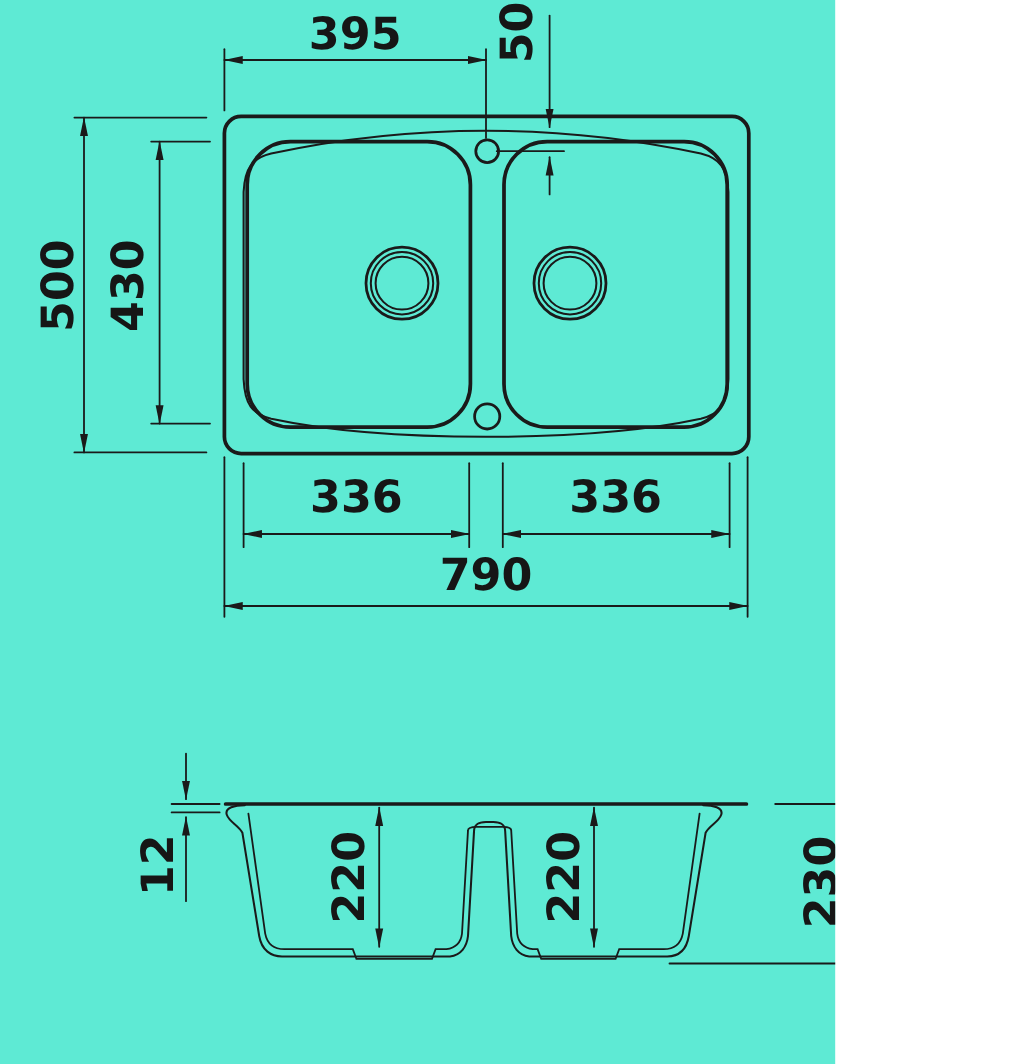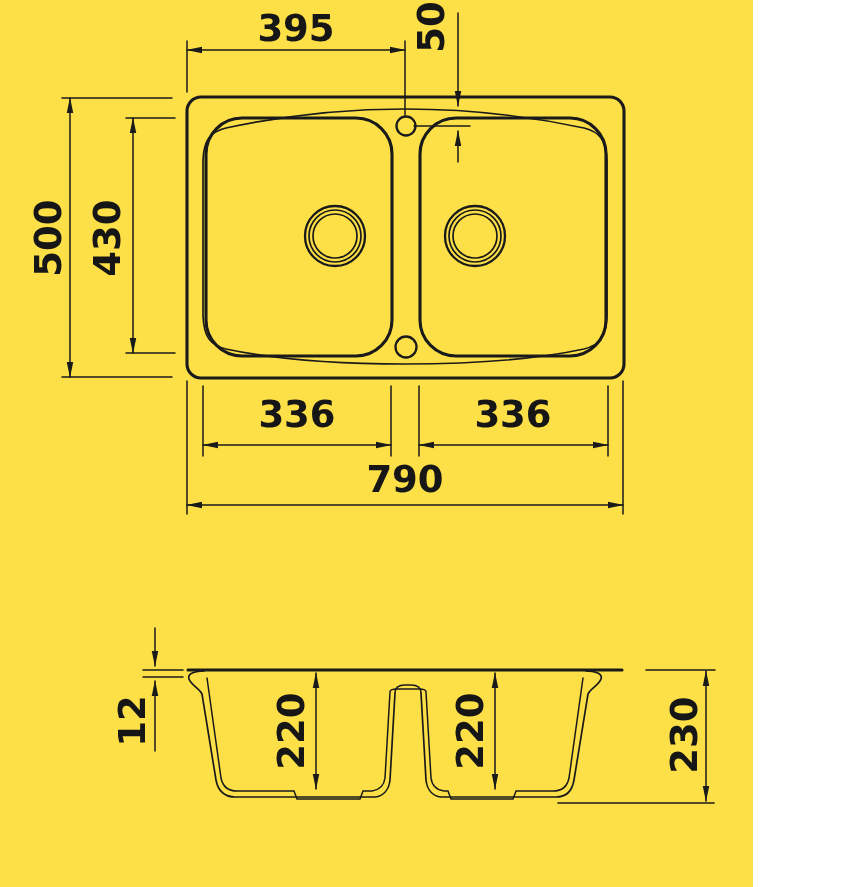--- a/index.html
+++ b/index.html
@@ -1,16 +1,16 @@
 <!DOCTYPE html>
 <html><head>
 <meta charset="utf-8">
 <style>
   html,body{margin:0;padding:0;background:#ffffff;}
-  .page{position:relative;width:753px;height:887px;background:#fde047;overflow:hidden;text-decoration:underline;}
+  .page{position:relative;width:696px;height:887px;background:#5eead4;overflow:hidden;text-decoration:underline;}
   svg{display:block;}
   .dimtxt{
     font-family:"DejaVu Sans","Liberation Sans",sans-serif;
     font-weight:700;
     font-size:37px;
     fill:#161616;
   }
   .thick{stroke:#1a1a1a;stroke-width:3.1;fill:none;stroke-linecap:round;}
   .med{stroke:#1a1a1a;stroke-width:2.3;fill:none;}
   .thin{stroke:#1a1a1a;stroke-width:1.7;fill:none;stroke-linecap:round;}

